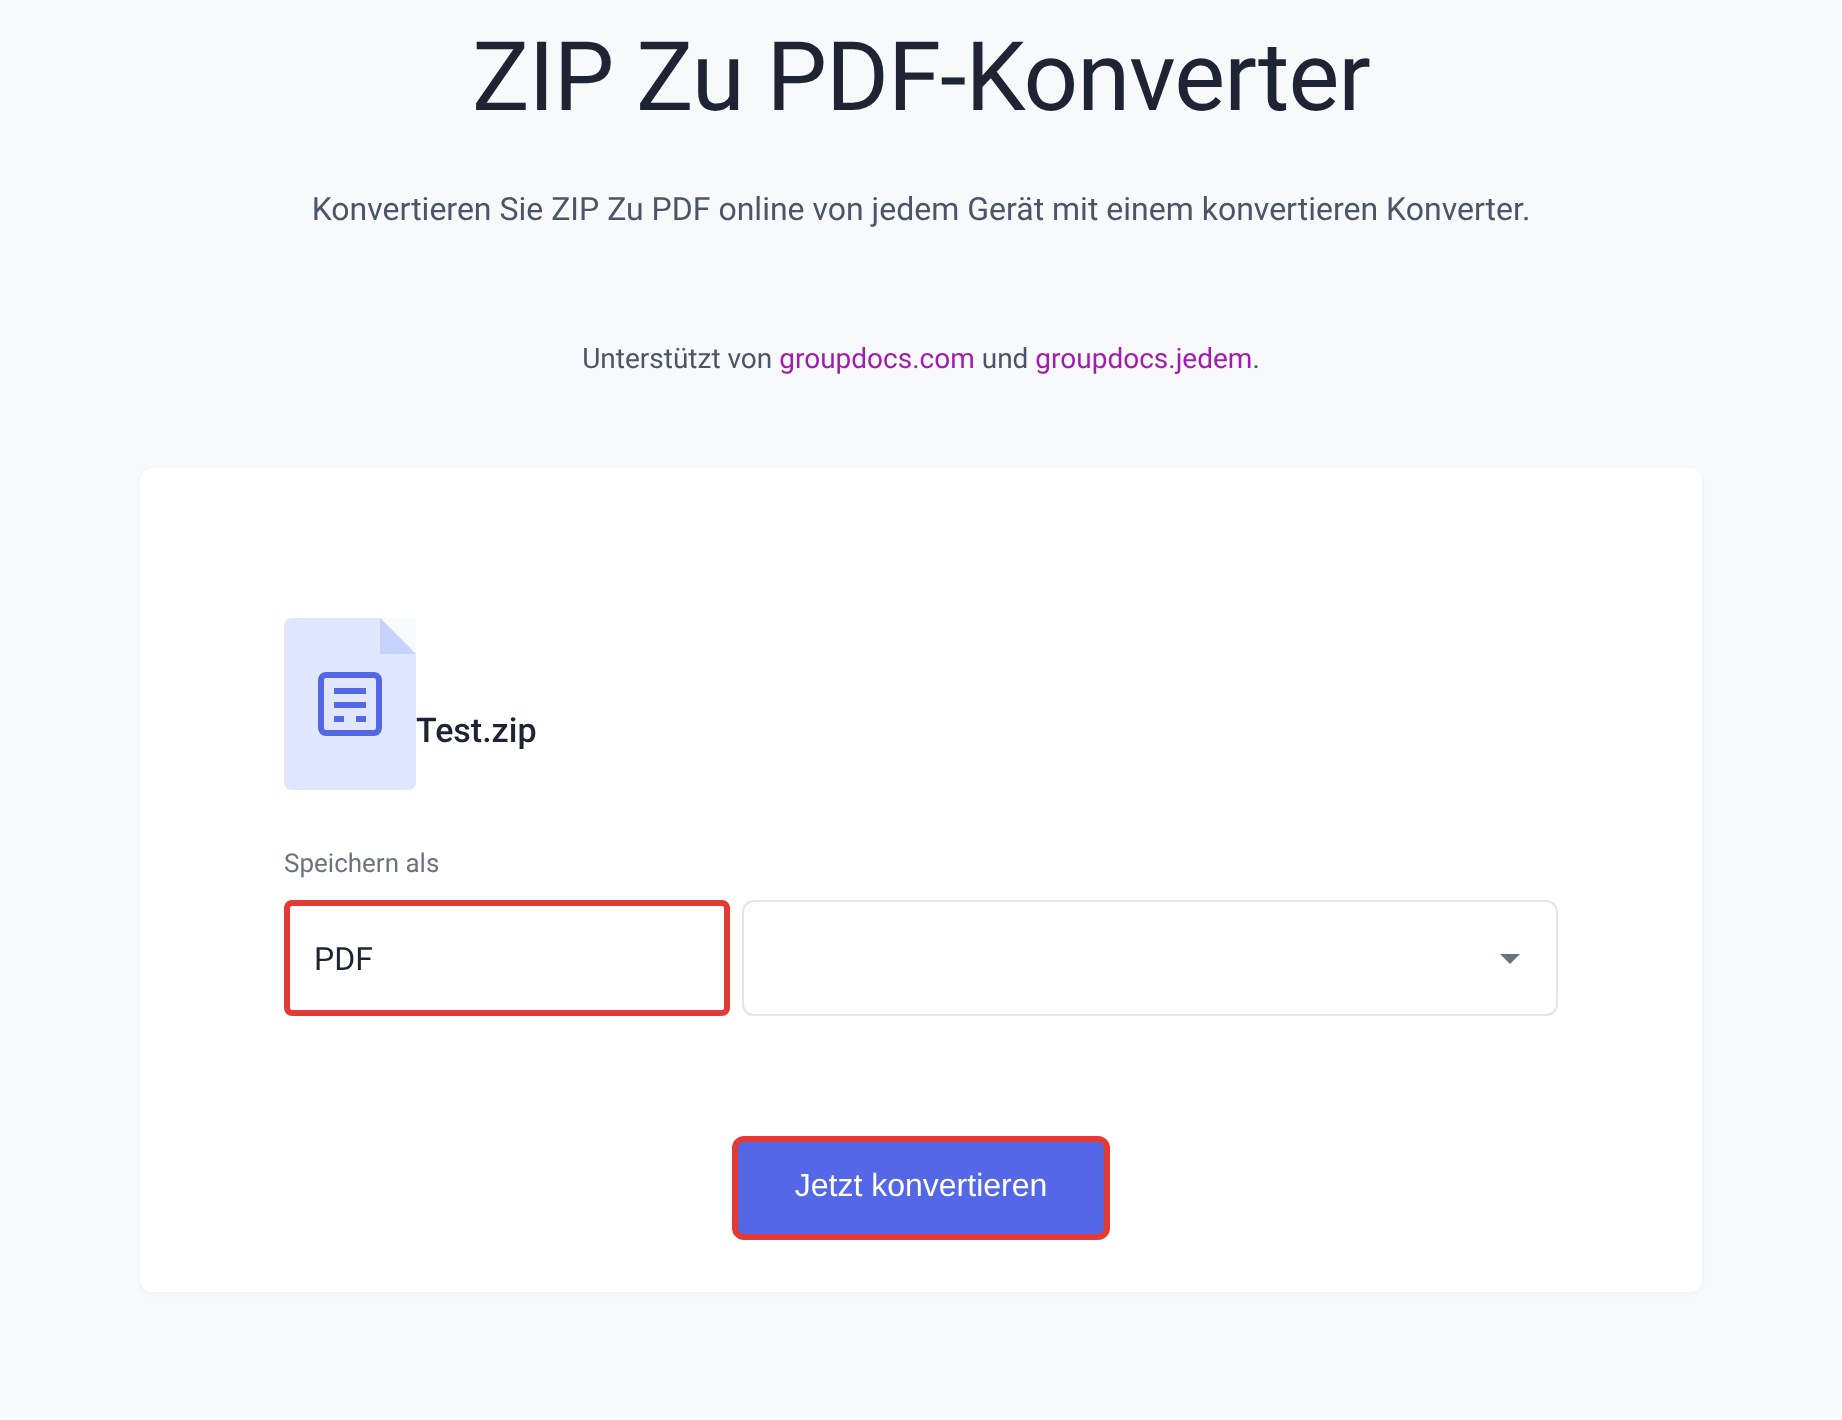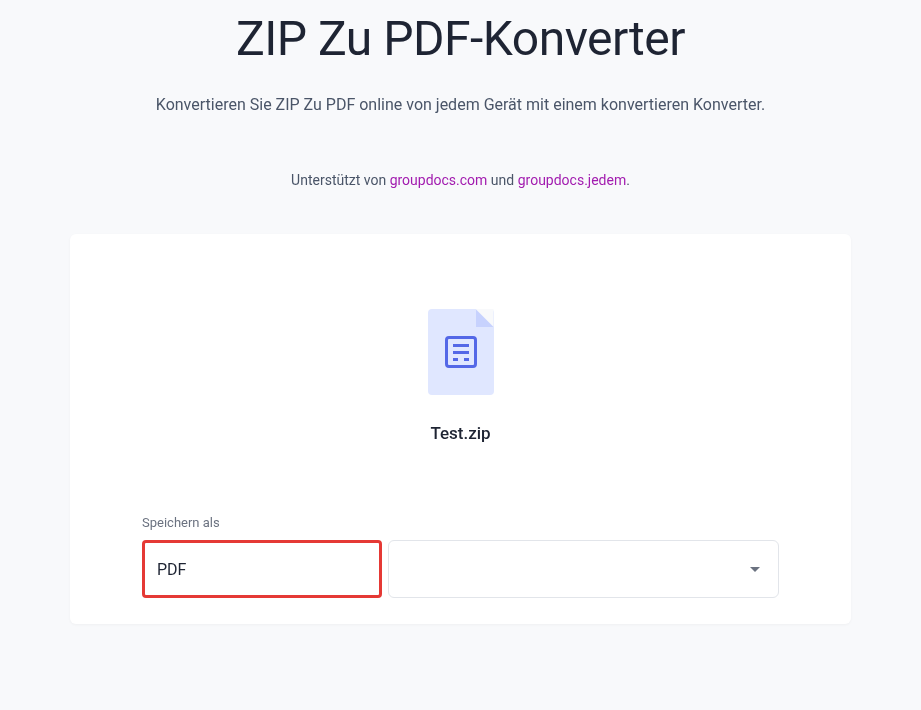--- a/index.html
+++ b/index.html
@@ -41,23 +41,23 @@
     }
     .card {
       background: #ffffff;
       margin: 46px 70px 0 70px;
       border-radius: 6px;
       padding: 75px 72px 26px 72px;
       box-shadow: 0 1px 3px rgba(0,0,0,0.04);
     }
     .file-display {
       display: flex;
-      flex-direction: column;
-      align-items: center;
-      margin-bottom: 72px;
+      flex-direction: row;
+      align-items: center;
+      margin-bottom: 30px;
     }
     .file-icon-wrap {
       width: 66px;
       height: 86px;
       background: #e0e7ff;
       border-radius: 4px;
       display: flex;
       align-items: center;
       justify-content: center;
       position: relative;
@@ -118,21 +118,21 @@
       font-size: 13px;
       color: #6b7280;
       margin-bottom: 10px;
     }
     .dropdown-row {
       display: flex;
       gap: 6px;
       align-items: stretch;
     }
     .format-box {
-      width: 240px;
+      width: 223px;
       height: 58px;
       border: 3px solid #e53935;
       border-radius: 4px;
       display: flex;
       align-items: center;
       padding-left: 12px;
       font-size: 16px;
       color: #1e2433;
       background: #ffffff;
     }
@@ -190,13 +190,16 @@
   <div class="save-as-label">Speichern als</div>
   <div class="dropdown-row">
     <div class="format-box">
       <span>PDF</span>
     </div>
     <div class="dropdown-rest">
       <div class="chevron"></div>
     </div>
   </div>
 
+  <div class="convert-button-wrap">
+    <button class="convert-button">Jetzt konvertieren</button>
+  </div>
 </div>
 
 </body></html>

